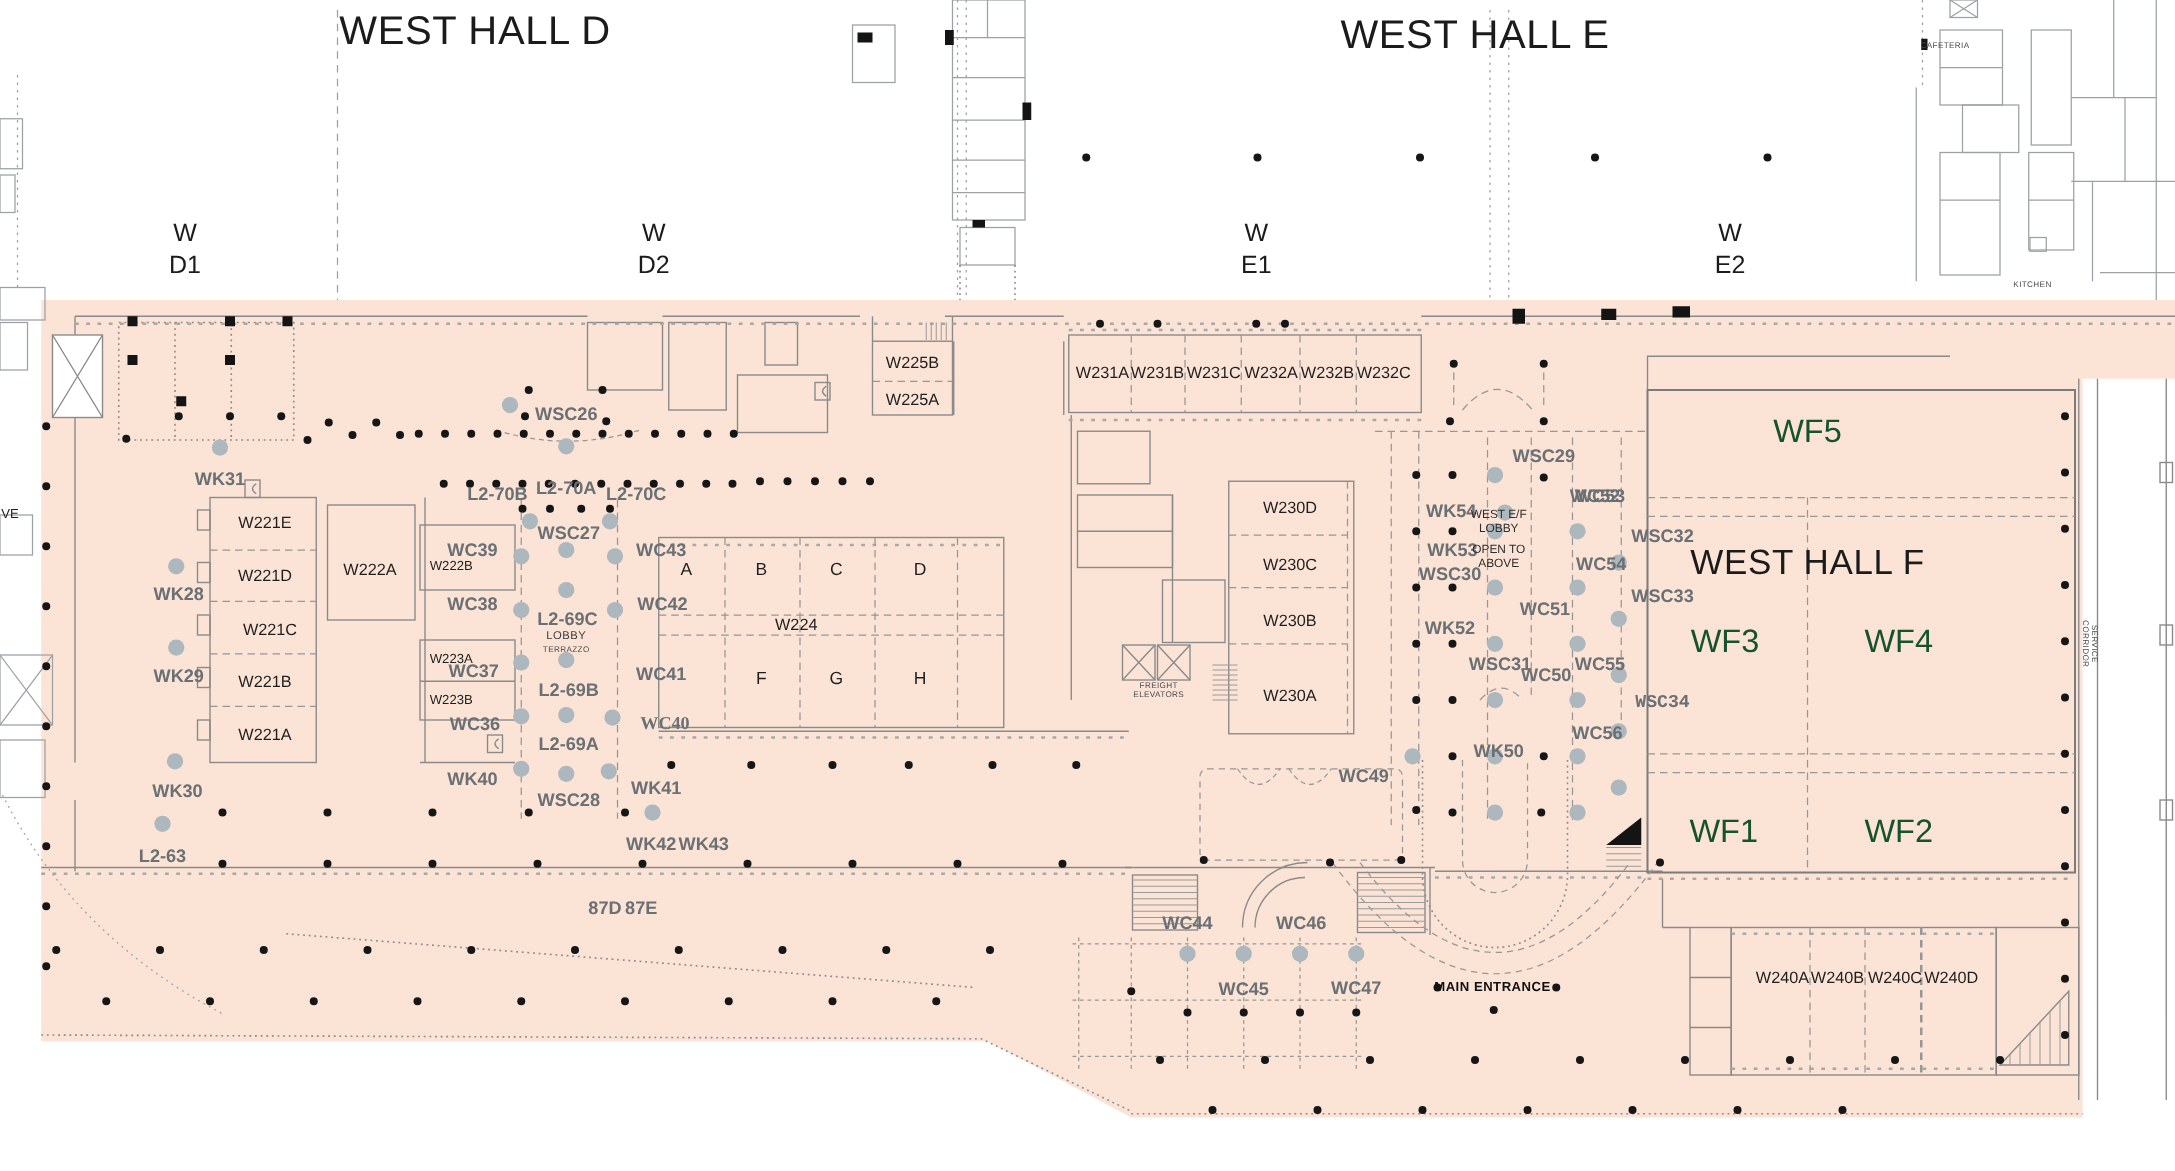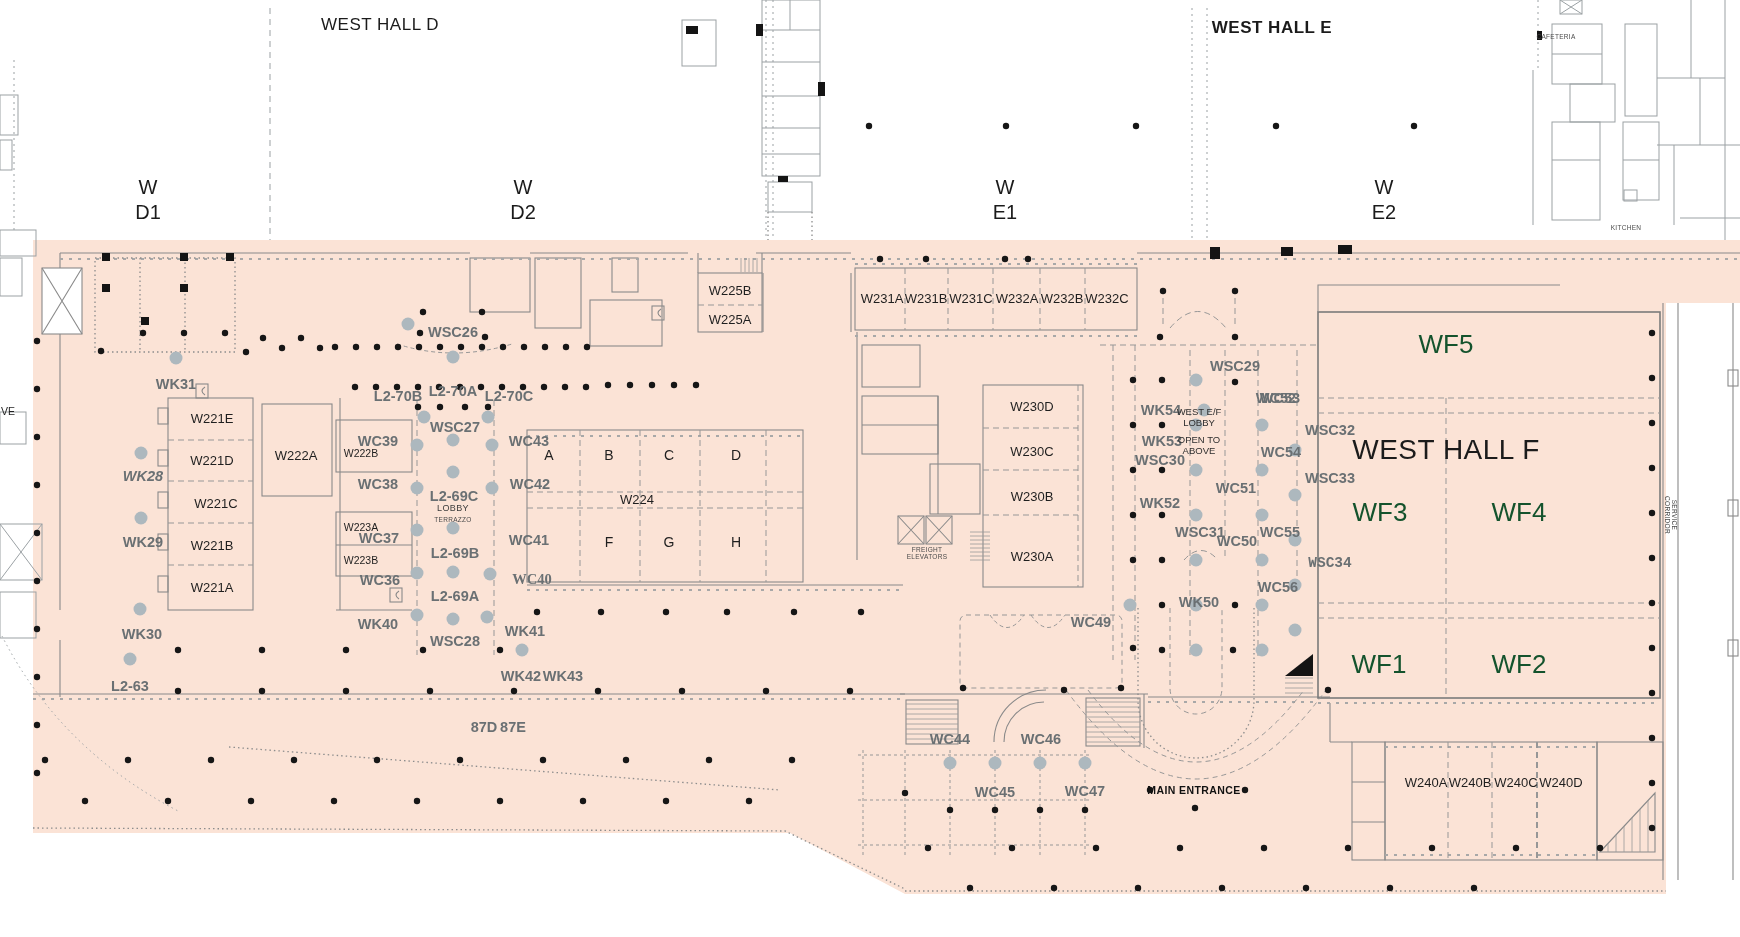--- a/index.html
+++ b/index.html
@@ -2,21 +2,21 @@
 <html><head>
 <meta charset="utf-8">
 <style>
   html,body{margin:0;padding:0;background:#ffffff;}
   .stage{position:relative;width:1740px;height:937px;background:#ffffff;overflow:hidden;
          font-family:"Liberation Sans", sans-serif;}
   .stage svg{position:absolute;left:0;top:0;}
   #labels{position:absolute;left:0;top:0;width:100%;height:100%;}
   .lbl{position:absolute;transform:translate(-50%,-50%);white-space:pre-line;text-align:center;
        line-height:1.12;pointer-events:none;}
-  .hall   {font-size:17px;color:#1b1b1b;letter-spacing:.5px;text-align:right;}
+  .hall   {font-size:32px;color:#1b1b1b;letter-spacing:.5px;text-align:right;}
   .hallF  {font-size:28px;color:#1b1b1b;letter-spacing:.5px;}
   .marker {font-size:20px;color:#1b1b1b;line-height:1.25;}
   .wf     {font-size:26px;color:#14532d;}
   .room   {font-size:13px;color:#1f1f1f;}
   .roomsm {font-size:10.5px;color:#1f1f1f;}
   .letter {font-size:14px;color:#1f1f1f;}
   .code   {font-size:14.5px;font-weight:600;color:#6a7073;}
   .sm     {font-size:9.5px;font-weight:500;color:#2e2e2e;}
   .smc    {font-size:9px;color:#3c3c3c;letter-spacing:.4px;}
   .tiny   {font-size:6.5px;color:#4a4a4a;letter-spacing:.3px;}
@@ -429,21 +429,21 @@
         <circle cx="1295" cy="450" r="6.5"></circle>
         <circle cx="1295" cy="495" r="6.5"></circle>
         <circle cx="1295" cy="540" r="6.5"></circle>
         <circle cx="1295" cy="585" r="6.5"></circle>
         <circle cx="1295" cy="630" r="6.5"></circle>
       </g>
 </svg>
 
 <div id="labels">
       <div class="lbl hall" style="left: 380px; top: 25px;">WEST HALL D</div>
-      <div class="lbl hall" style="left: 1272px; top: 28px; font-weight: bold;">WEST HALL E</div>
+      <div class="lbl hall" style="left: 1180px; top: 28px;">WEST HALL E</div>
       <div class="lbl hallF" style="left: 1446px; top: 450px;">WEST HALL F</div>
       <div class="lbl marker" style="left: 148px; top: 200px;">W
 D1</div>
       <div class="lbl marker" style="left: 523px; top: 200px;">W
 D2</div>
       <div class="lbl marker" style="left: 1005px; top: 200px;">W
 E1</div>
       <div class="lbl marker" style="left: 1384px; top: 200px;">W
 E2</div>
       <div class="lbl wf" style="left: 1446px; top: 345px;">WF5</div>
@@ -478,21 +478,21 @@
       <div class="lbl room" style="left: 1516px; top: 783px;">W240C</div>
       <div class="lbl room" style="left: 1561px; top: 783px;">W240D</div>
       <div class="lbl letter" style="left: 549px; top: 456px;">A</div>
       <div class="lbl letter" style="left: 609px; top: 456px;">B</div>
       <div class="lbl letter" style="left: 669px; top: 456px;">C</div>
       <div class="lbl letter" style="left: 736px; top: 456px;">D</div>
       <div class="lbl letter" style="left: 609px; top: 543px;">F</div>
       <div class="lbl letter" style="left: 669px; top: 543px;">G</div>
       <div class="lbl letter" style="left: 736px; top: 543px;">H</div>
       <div class="lbl code" style="left: 176px; top: 384px;">WK31</div>
-      <div class="lbl code" style="left: 143px; top: 476px; font-style: italic;">WK28</div>
+      <div class="lbl code" style="left: 143px; top: 476px;">WK28</div>
       <div class="lbl code" style="left: 143px; top: 542px;">WK29</div>
       <div class="lbl code" style="left: 142px; top: 634px;">WK30</div>
       <div class="lbl code" style="left: 130px; top: 686px;">L2-63</div>
       <div class="lbl code" style="left: 453px; top: 332px;">WSC26</div>
       <div class="lbl code" style="left: 398px; top: 396px;">L2-70B</div>
       <div class="lbl code" style="left: 453px; top: 391px;">L2-70A</div>
       <div class="lbl code" style="left: 509px; top: 396px;">L2-70C</div>
       <div class="lbl code" style="left: 455px; top: 427px;">WSC27</div>
       <div class="lbl code" style="left: 378px; top: 441px;">WC39</div>
       <div class="lbl code" style="left: 378px; top: 484px;">WC38</div>

